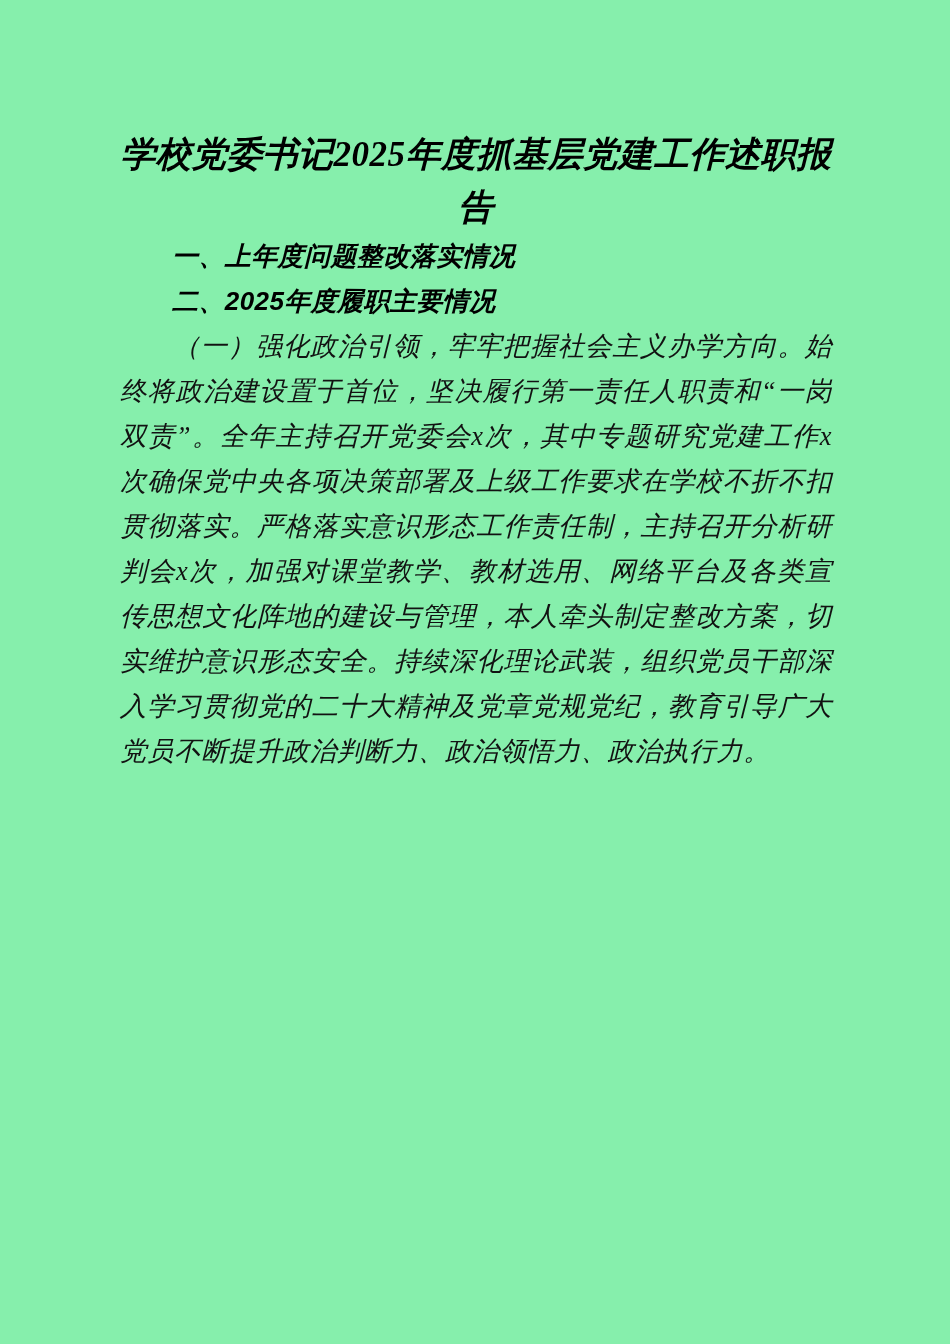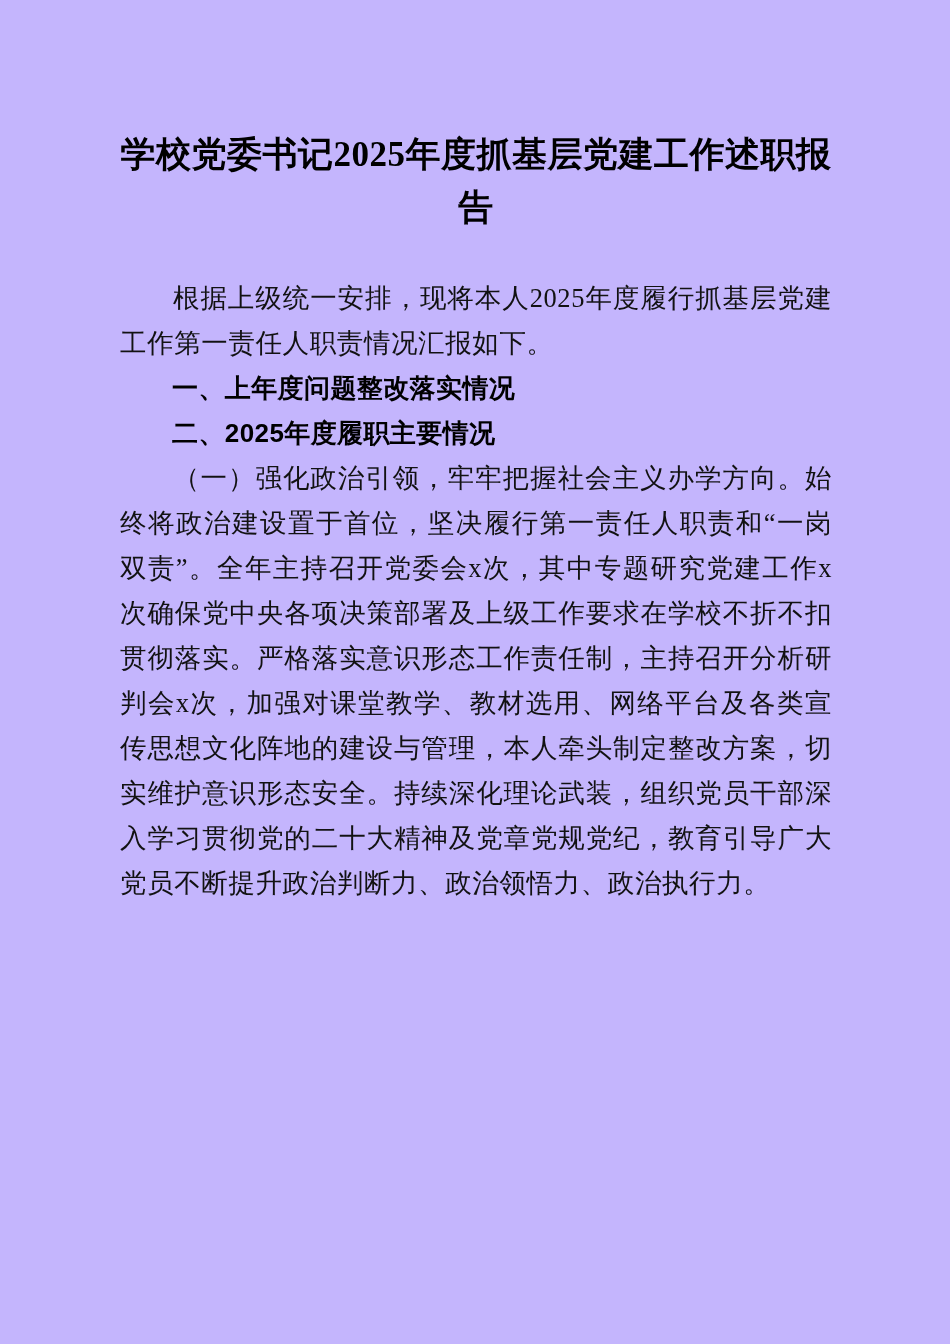--- a/index.html
+++ b/index.html
@@ -16,23 +16,24 @@
     color: #000000;
     -webkit-font-smoothing: antialiased;
   }
 
   .page {
     position: absolute;
     left: 0;
     top: 0;
     width: 950px;
     height: 1344px;
-    background: #c4b5fd;
+    background: #86efac;
     box-sizing: border-box;
     padding: 0;
+    font-style: italic;
   }
 
   .content {
     position: absolute;
     left: 120px;
     top: 0;
     width: 712px;
   }
 
   
@@ -79,21 +80,20 @@
   }
 </style>
 </head>
 <body>
 
 <div class="page">
   <div class="content">
 
     <h1 class="doc-title">学校党委书记2025年度抓基层党建工作述职报告</h1>
 
-    <p class="para para-first">根据上级统一安排，现将本人2025年度履行抓基层党建工作第一责任人职责情况汇报如下。</p>
 
     <h2 class="heading">一、上年度问题整改落实情况</h2>
 
 
     <h2 class="heading">二、2025年度履职主要情况</h2>
 
     <p class="para">（一）强化政治引领，牢牢把握社会主义办学方向。始终将政治建设置于首位，坚决履行第一责任人职责和“一岗双责”。全年主持召开党委会x次，其中专题研究党建工作x次确保党中央各项决策部署及上级工作要求在学校不折不扣贯彻落实。严格落实意识形态工作责任制，主持召开分析研判会x次，加强对课堂教学、教材选用、网络平台及各类宣传思想文化阵地的建设与管理，本人牵头制定整改方案，切实维护意识形态安全。持续深化理论武装，组织党员干部深入学习贯彻党的二十大精神及党章党规党纪，教育引导广大党员不断提升政治判断力、政治领悟力、政治执行力。</p>
 
   </div>
 </div>

